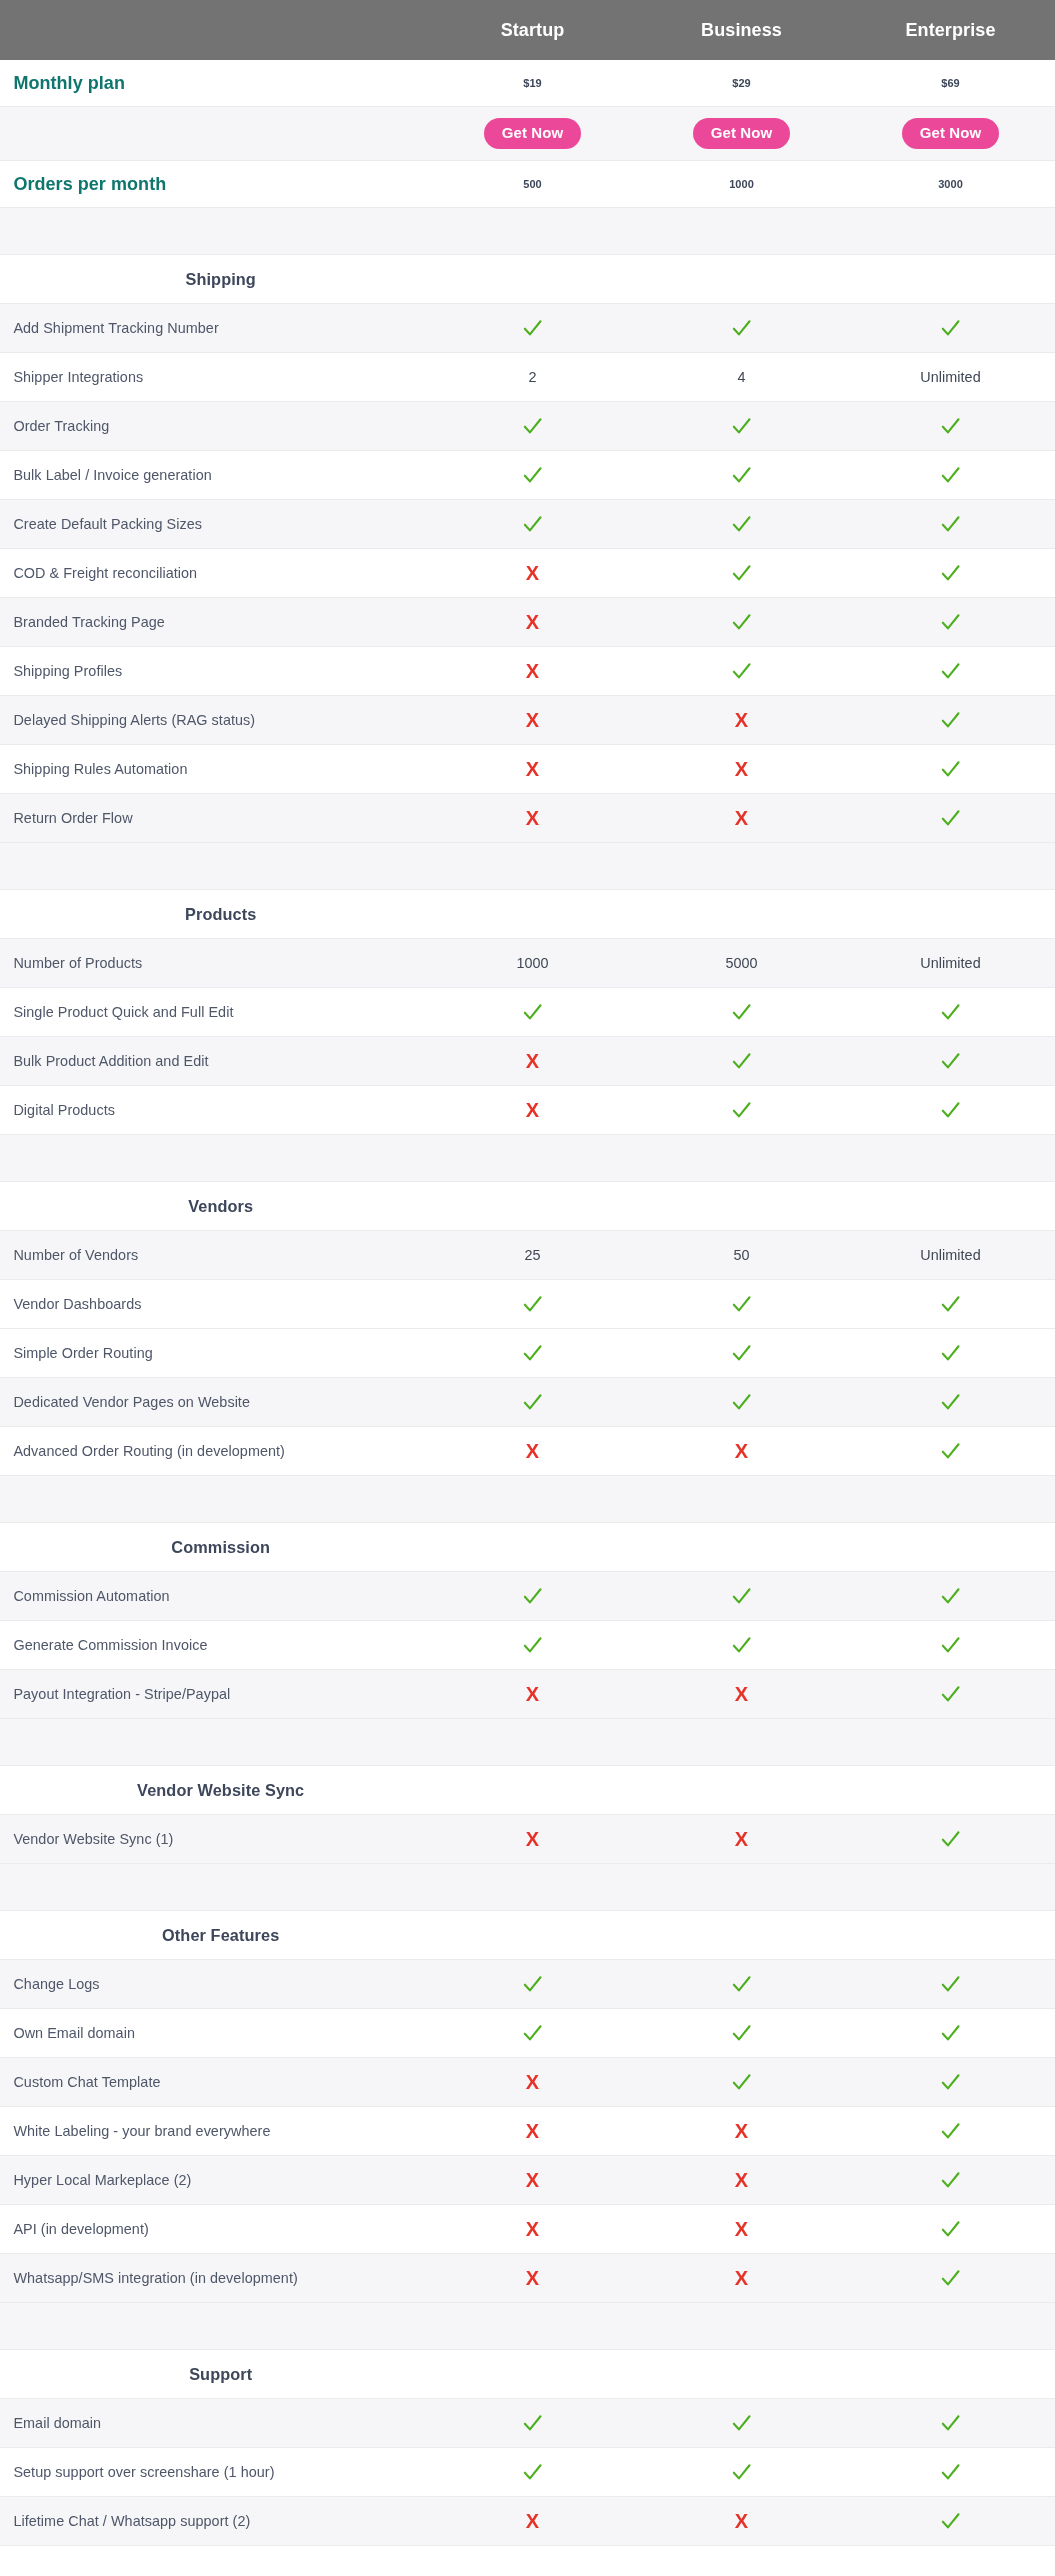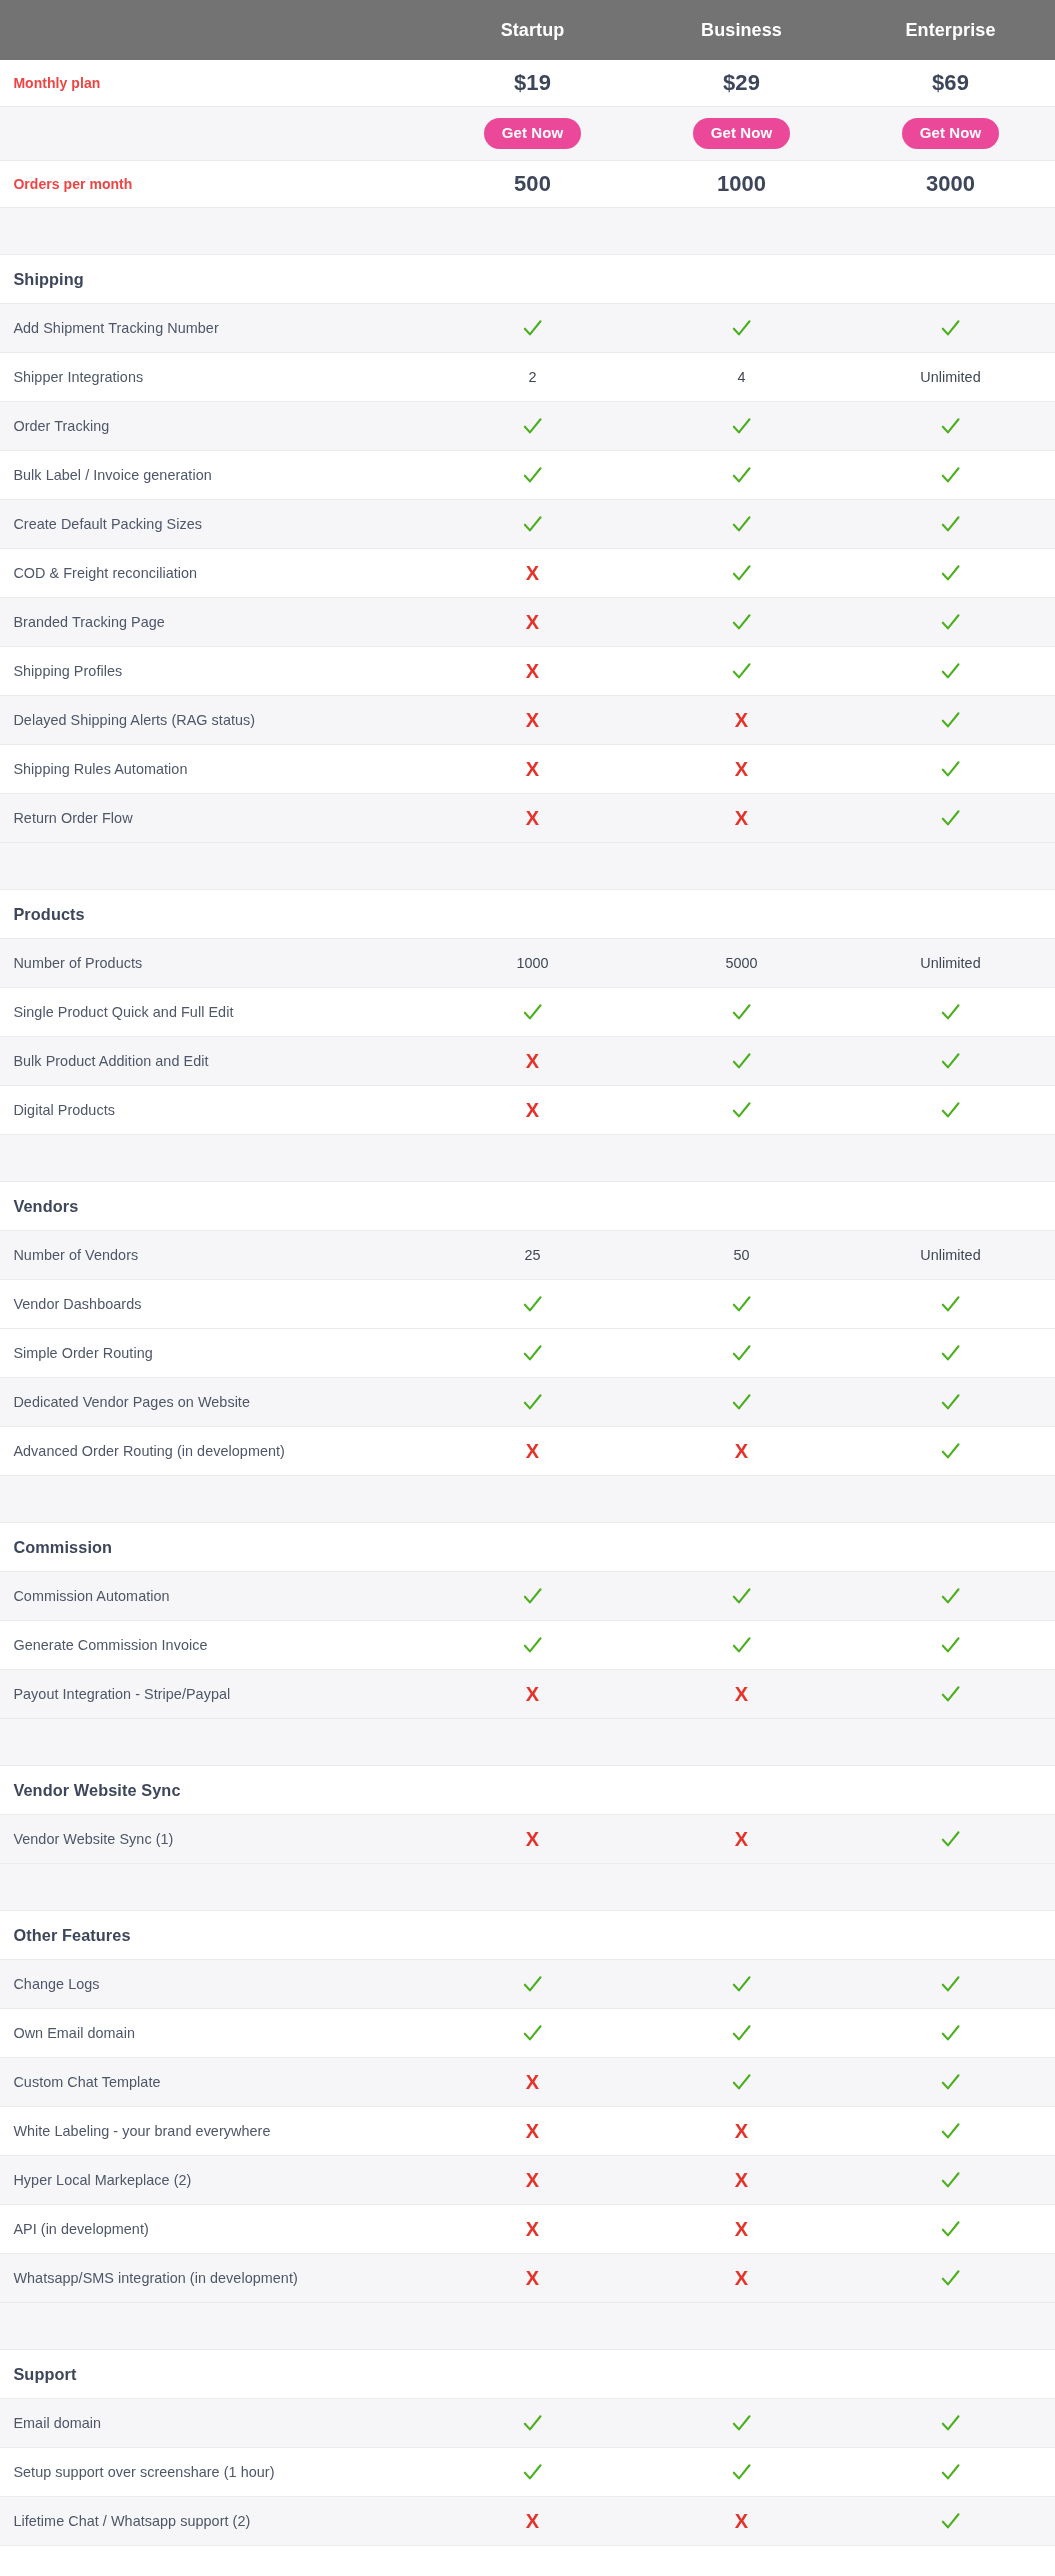--- a/index.html
+++ b/index.html
@@ -63,26 +63,26 @@
 
   
   tr.r-white td { background: #ffffff; }
   tr.r-grey  td { background: #f6f6f8; }
 
   
   tr.plan-row td {
     height: 46px;
   }
   tr.plan-row td.feature-cell {
-    font-size: 14px;
+    font-size: 18px;
     font-weight: bold;
-    color: #ef4444;
+    color: #0f766e;
   }
   tr.plan-row td.value-cell {
-    font-size: 22px;
+    font-size: 11px;
     font-weight: bold;
     color: #3d465a;
   }
 
   tr.cta-row td {
     height: 53px;
     border-bottom: 1px solid #ebebed;
   }
 
   
@@ -104,20 +104,21 @@
   
   tr.spacer-row td {
     height: 46px;
     border-bottom: 1px solid #ebebed;
   }
 
   
   tr.section-row td {
     height: 48px;
     border-bottom: 1px solid #ebebed;
+    text-align: center;
   }
   tr.section-row td.section-title {
     font-size: 16.3px;
     font-weight: bold;
     color: #3d465a;
     padding-left: 13.4px;
     letter-spacing: 0.1px;
   }
 
   

